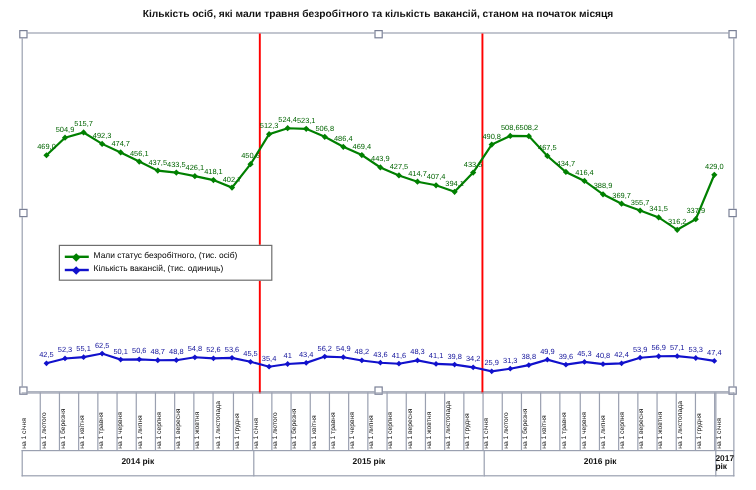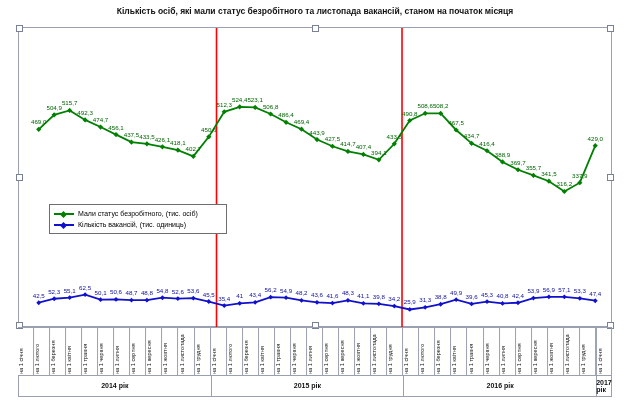--- a/index.html
+++ b/index.html
@@ -68,21 +68,21 @@
     display:flex;align-items:center;justify-content:center;
     font-size:7px;font-weight:bold;color:#111;
     border-left:1px solid #9aa0b0;border-bottom:1px solid #9aa0b0;
     box-sizing:border-box;
   }
   .ycell.last{border-right:1px solid #9aa0b0;}
 </style>
 </head>
 <body>
 
-<div id="title">Кількість осіб, які мали статус безробітного та листопада вакансій, станом на початок місяця</div>
+<div id="title">Кількість осіб, які мали травня безробітного та кількість вакансій, станом на початок місяця</div>
 
 <div id="plot">
   <span class="corner tl"></span>
   <span class="corner tc"></span>
   <span class="corner tr"></span>
   <span class="corner lc"></span>
   <span class="corner rc"></span>
   <span class="corner bl"></span>
   <span class="corner bc"></span>
   <span class="corner br"></span>

